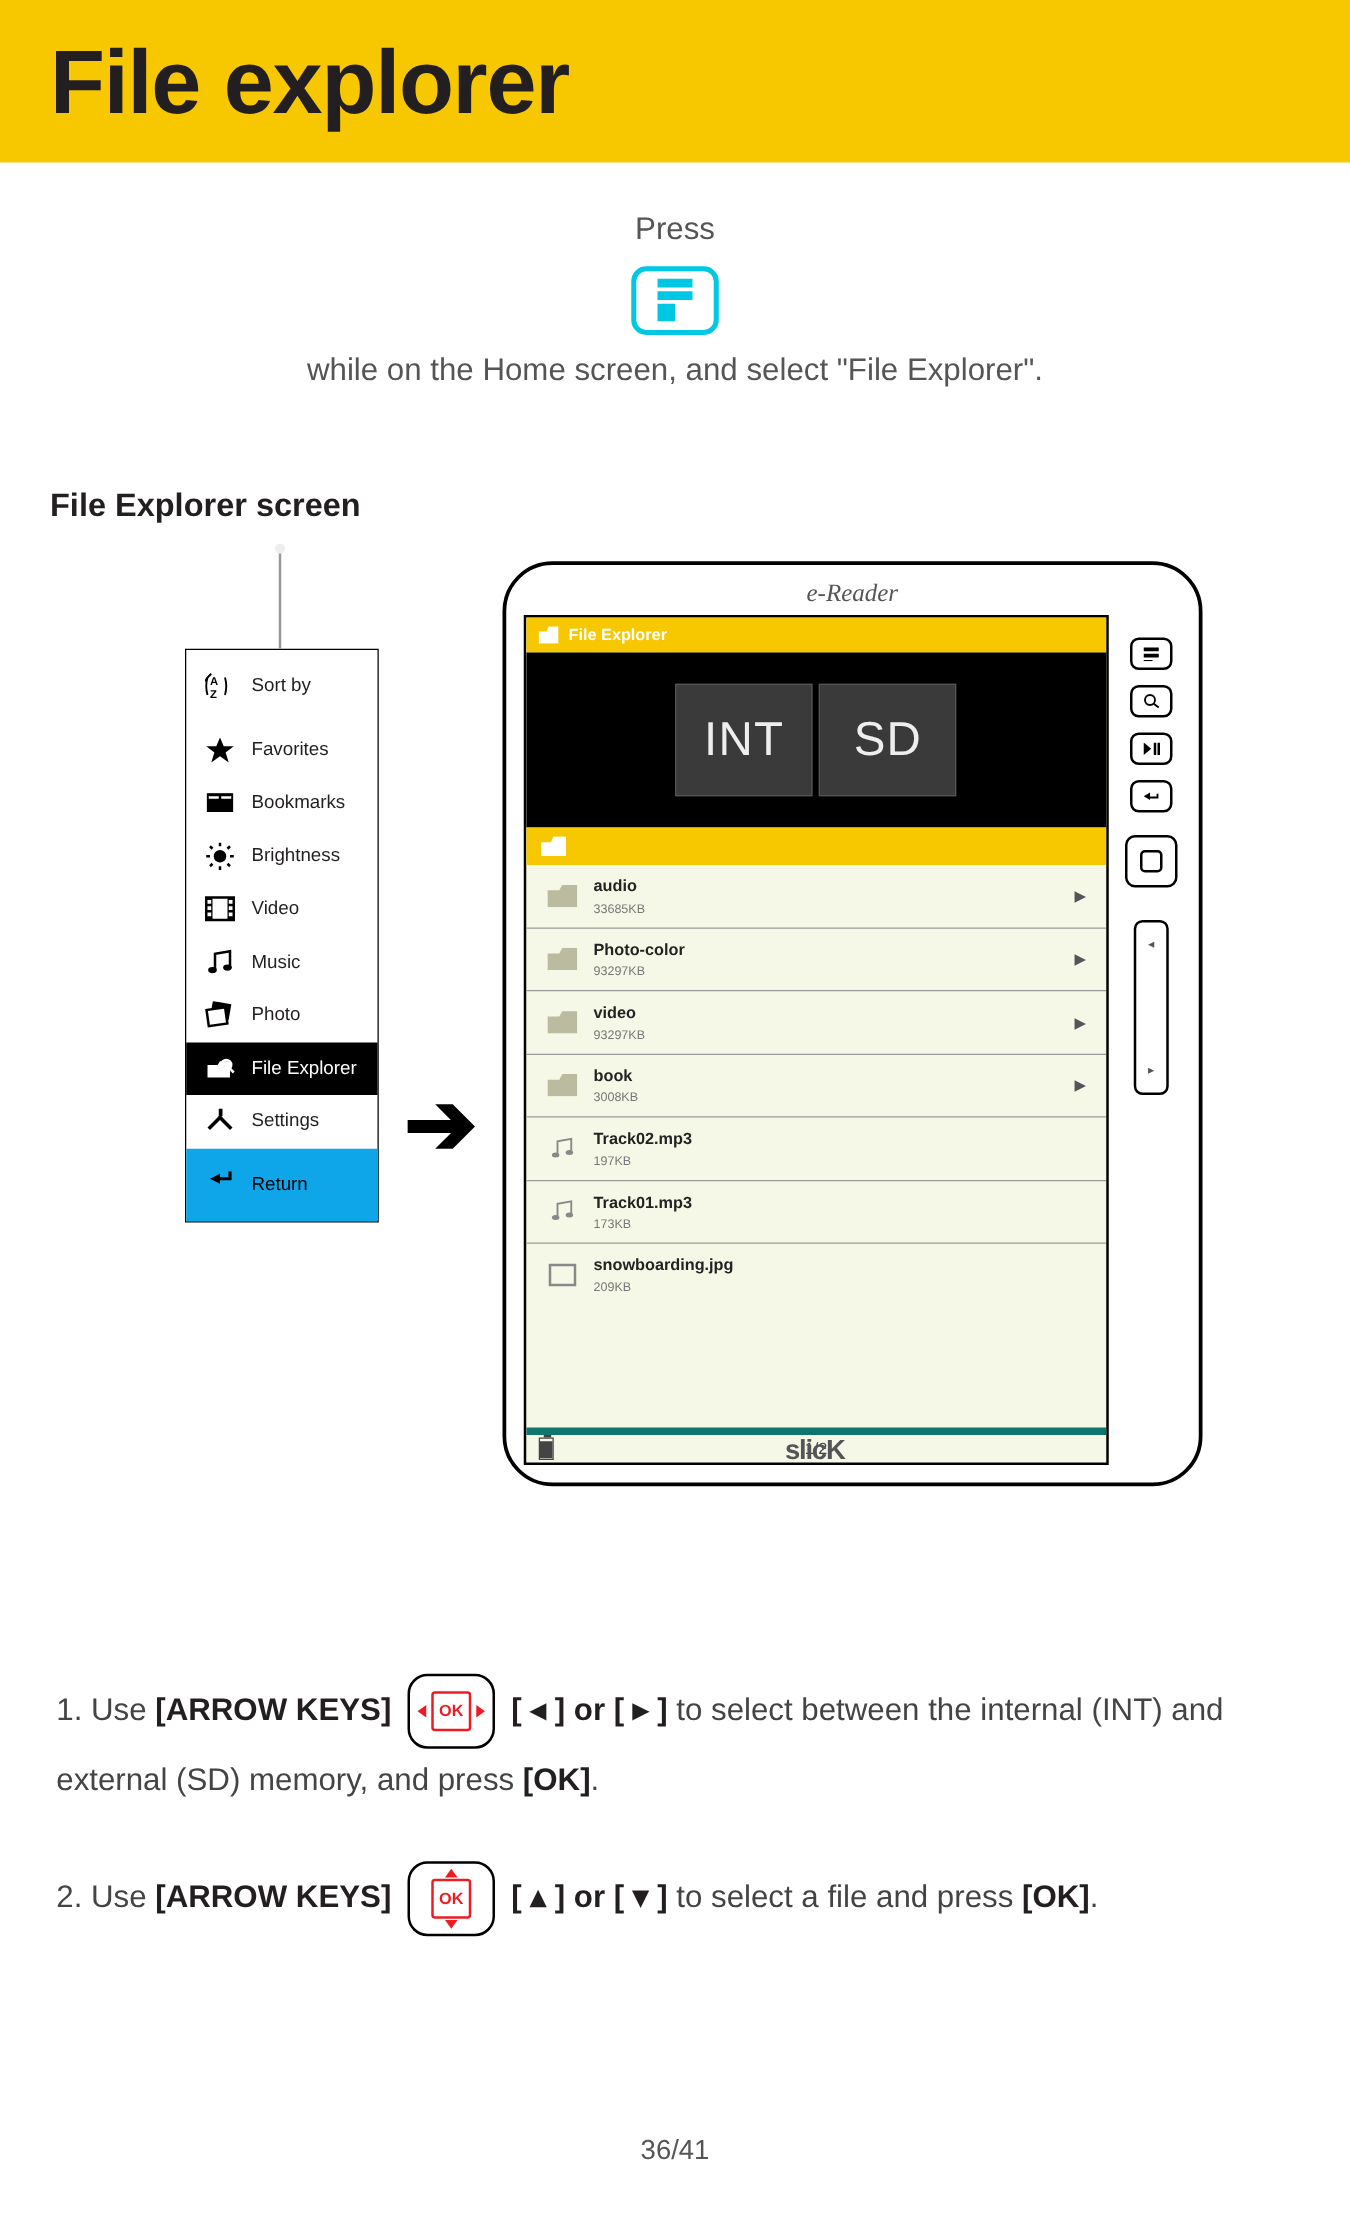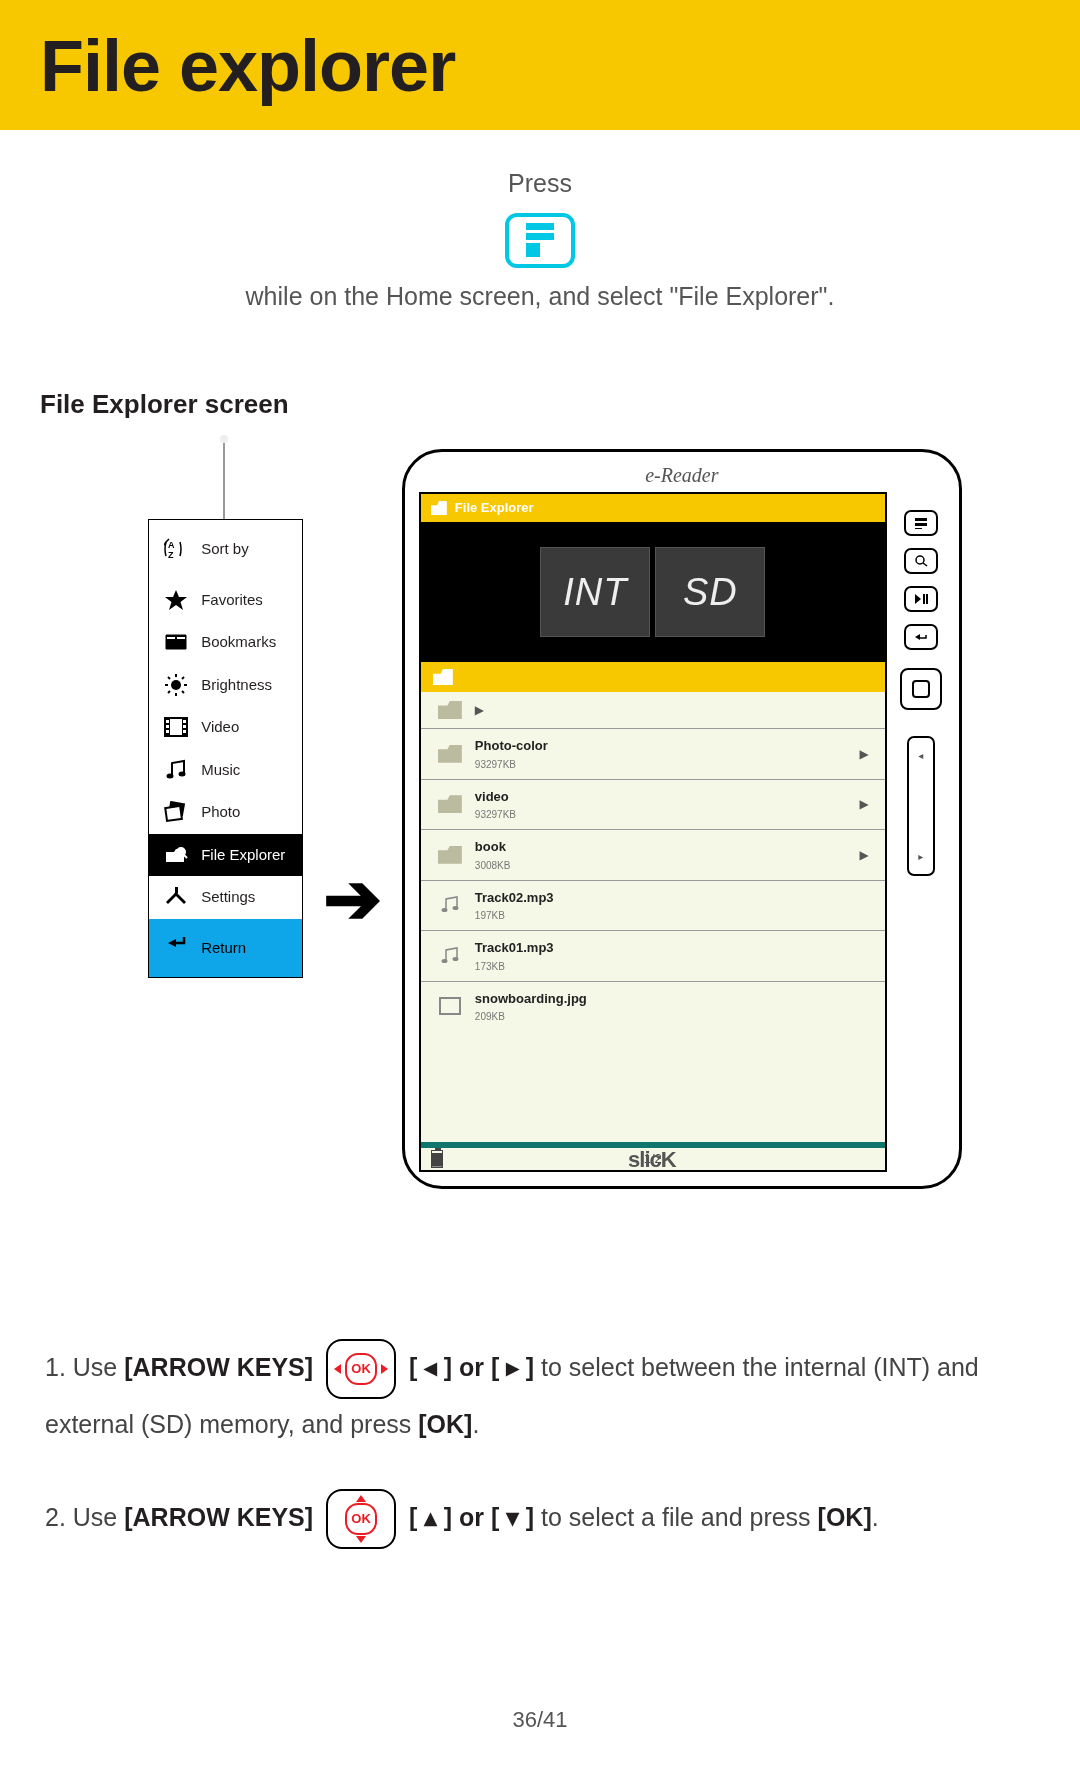--- a/index.html
+++ b/index.html
@@ -134,21 +134,20 @@
     background:#f7c800; height:28px;
     display:flex; align-items:center; gap:8px;
     padding:0 10px; font-size:13px; font-weight:700; color:#fff;
   }
   .screen-titlebar .tb-icon{ width:16px;height:14px; background:#fff; clip-path: polygon(0 30%,40% 30%,50% 0,100% 0,100% 100%,0 100%);}
   .drive-row {
     background:#000;
     display:flex; gap:5px;
     justify-content:center; align-items:center;
     height:140px;
-    font-style:italic;
   }
   .drive {
     width:110px; height:90px;
     background:#3a3a3a;
     color:#eee;
     display:flex; align-items:center; justify-content:center;
     font-size:38px; letter-spacing:1px;
     border:1px solid #555;
   }
   .yellow-bar { background:#f7c800; height:30px; display:flex; align-items:center; padding:0 12px;}
@@ -215,21 +214,21 @@
   .instructions b { color:#231f20; }
   .ok-badge {
     display:inline-flex; vertical-align:middle;
     width:70px; height:60px;
     border:2px solid #000; border-radius:16px;
     align-items:center; justify-content:center;
     position:relative; margin:0 6px;
   }
   .ok-badge .ok-core{
     border:2px solid #ed1c24; color:#ed1c24;
-    font-size:13px; font-weight:700; padding:1px 4px; border-radius:13px;
+    font-size:13px; font-weight:700; padding:1px 4px; border-radius:3px;
   }
   .ok-badge.h::before,.ok-badge.h::after{
     content:""; position:absolute; width:0;height:0;
     border-top:5px solid transparent;border-bottom:5px solid transparent;
   }
   .ok-badge.h::before{ left:6px; border-right:7px solid #ed1c24;}
   .ok-badge.h::after{ right:6px; border-left:7px solid #ed1c24;}
   .ok-badge.v::before,.ok-badge.v::after{
     content:""; position:absolute; width:0;height:0;
     border-left:5px solid transparent;border-right:5px solid transparent;
@@ -393,20 +392,24 @@
           <div class="drive">INT</div>
           <div class="drive">SD</div>
         </div>
         <div class="yellow-bar">
           <span class="folder-small"></span>
         </div>
         <div class="file-list">
           <div class="file-row">
             <span class="fico">
                 <span class="folder-g"></span>
+              </span>
+            <span class="txt">
+                <div class="fname">audio</div>
+                <div class="fsize">33685KB</div>
               </span>
             <span class="chev">▶</span>
           </div>
           <div class="file-row">
             <span class="fico">
                 <span class="folder-g"></span>
               </span>
             <span class="txt">
                 <div class="fname">Photo-color</div>
                 <div class="fsize">93297KB</div>

